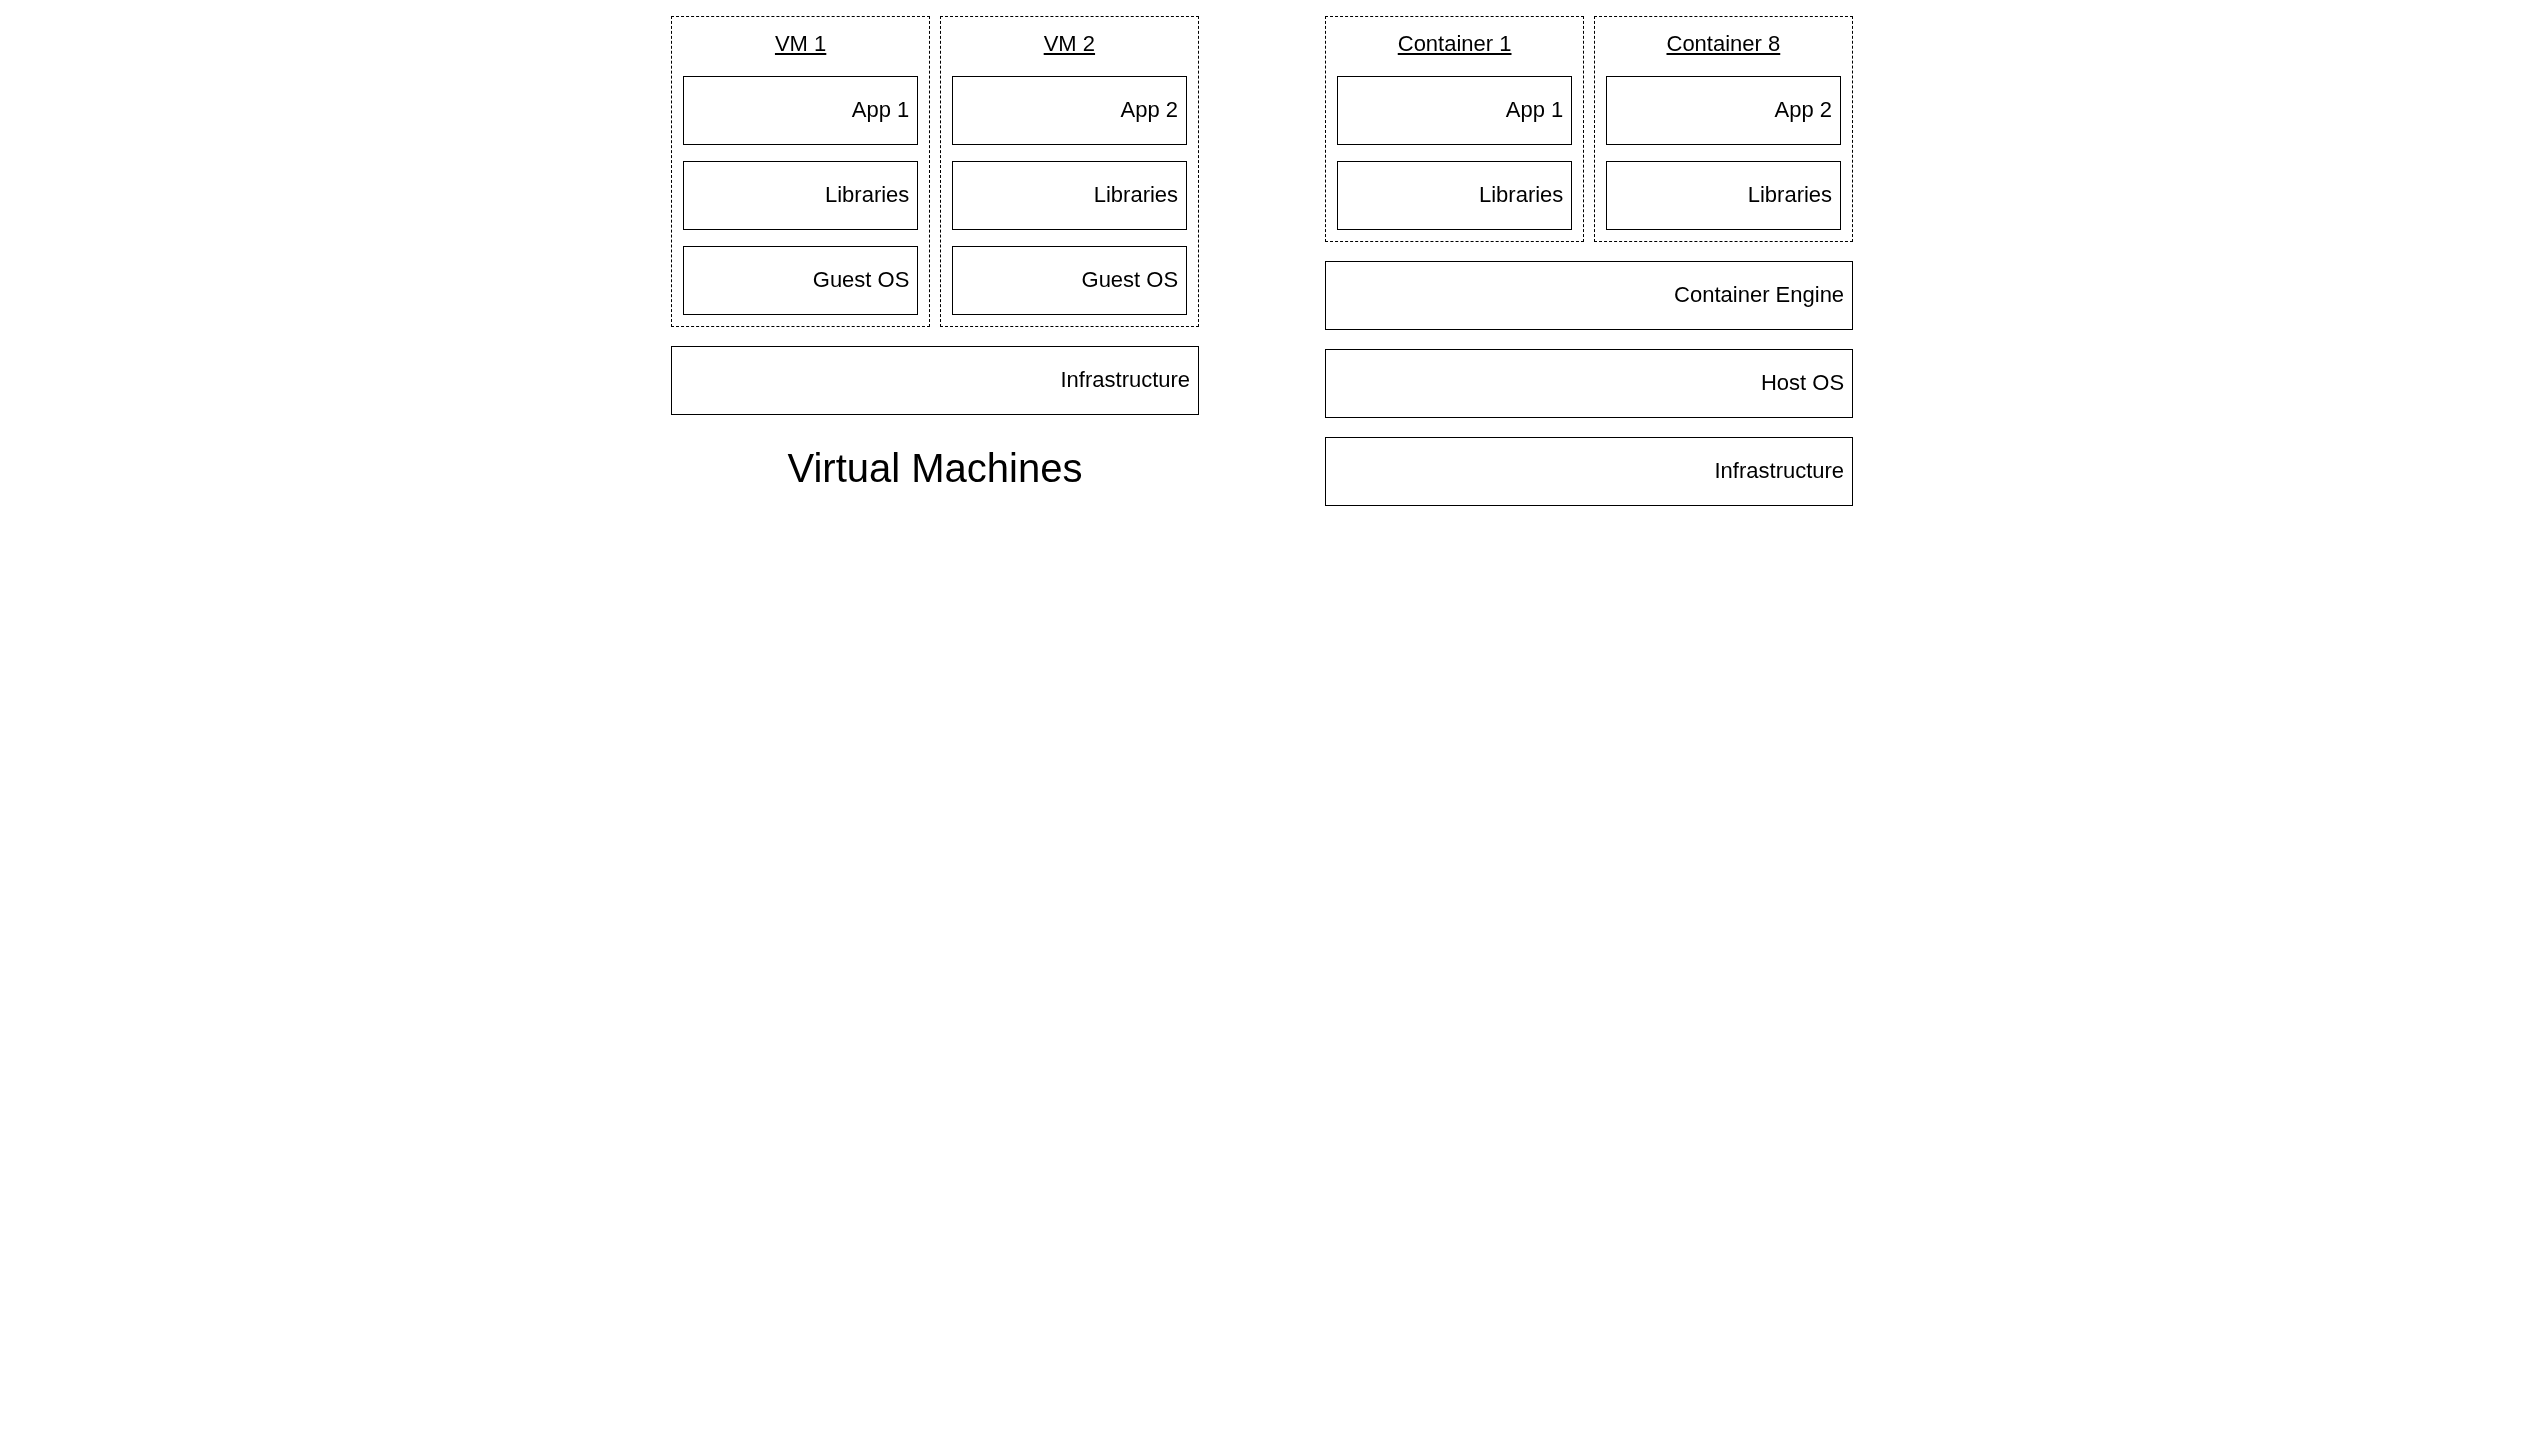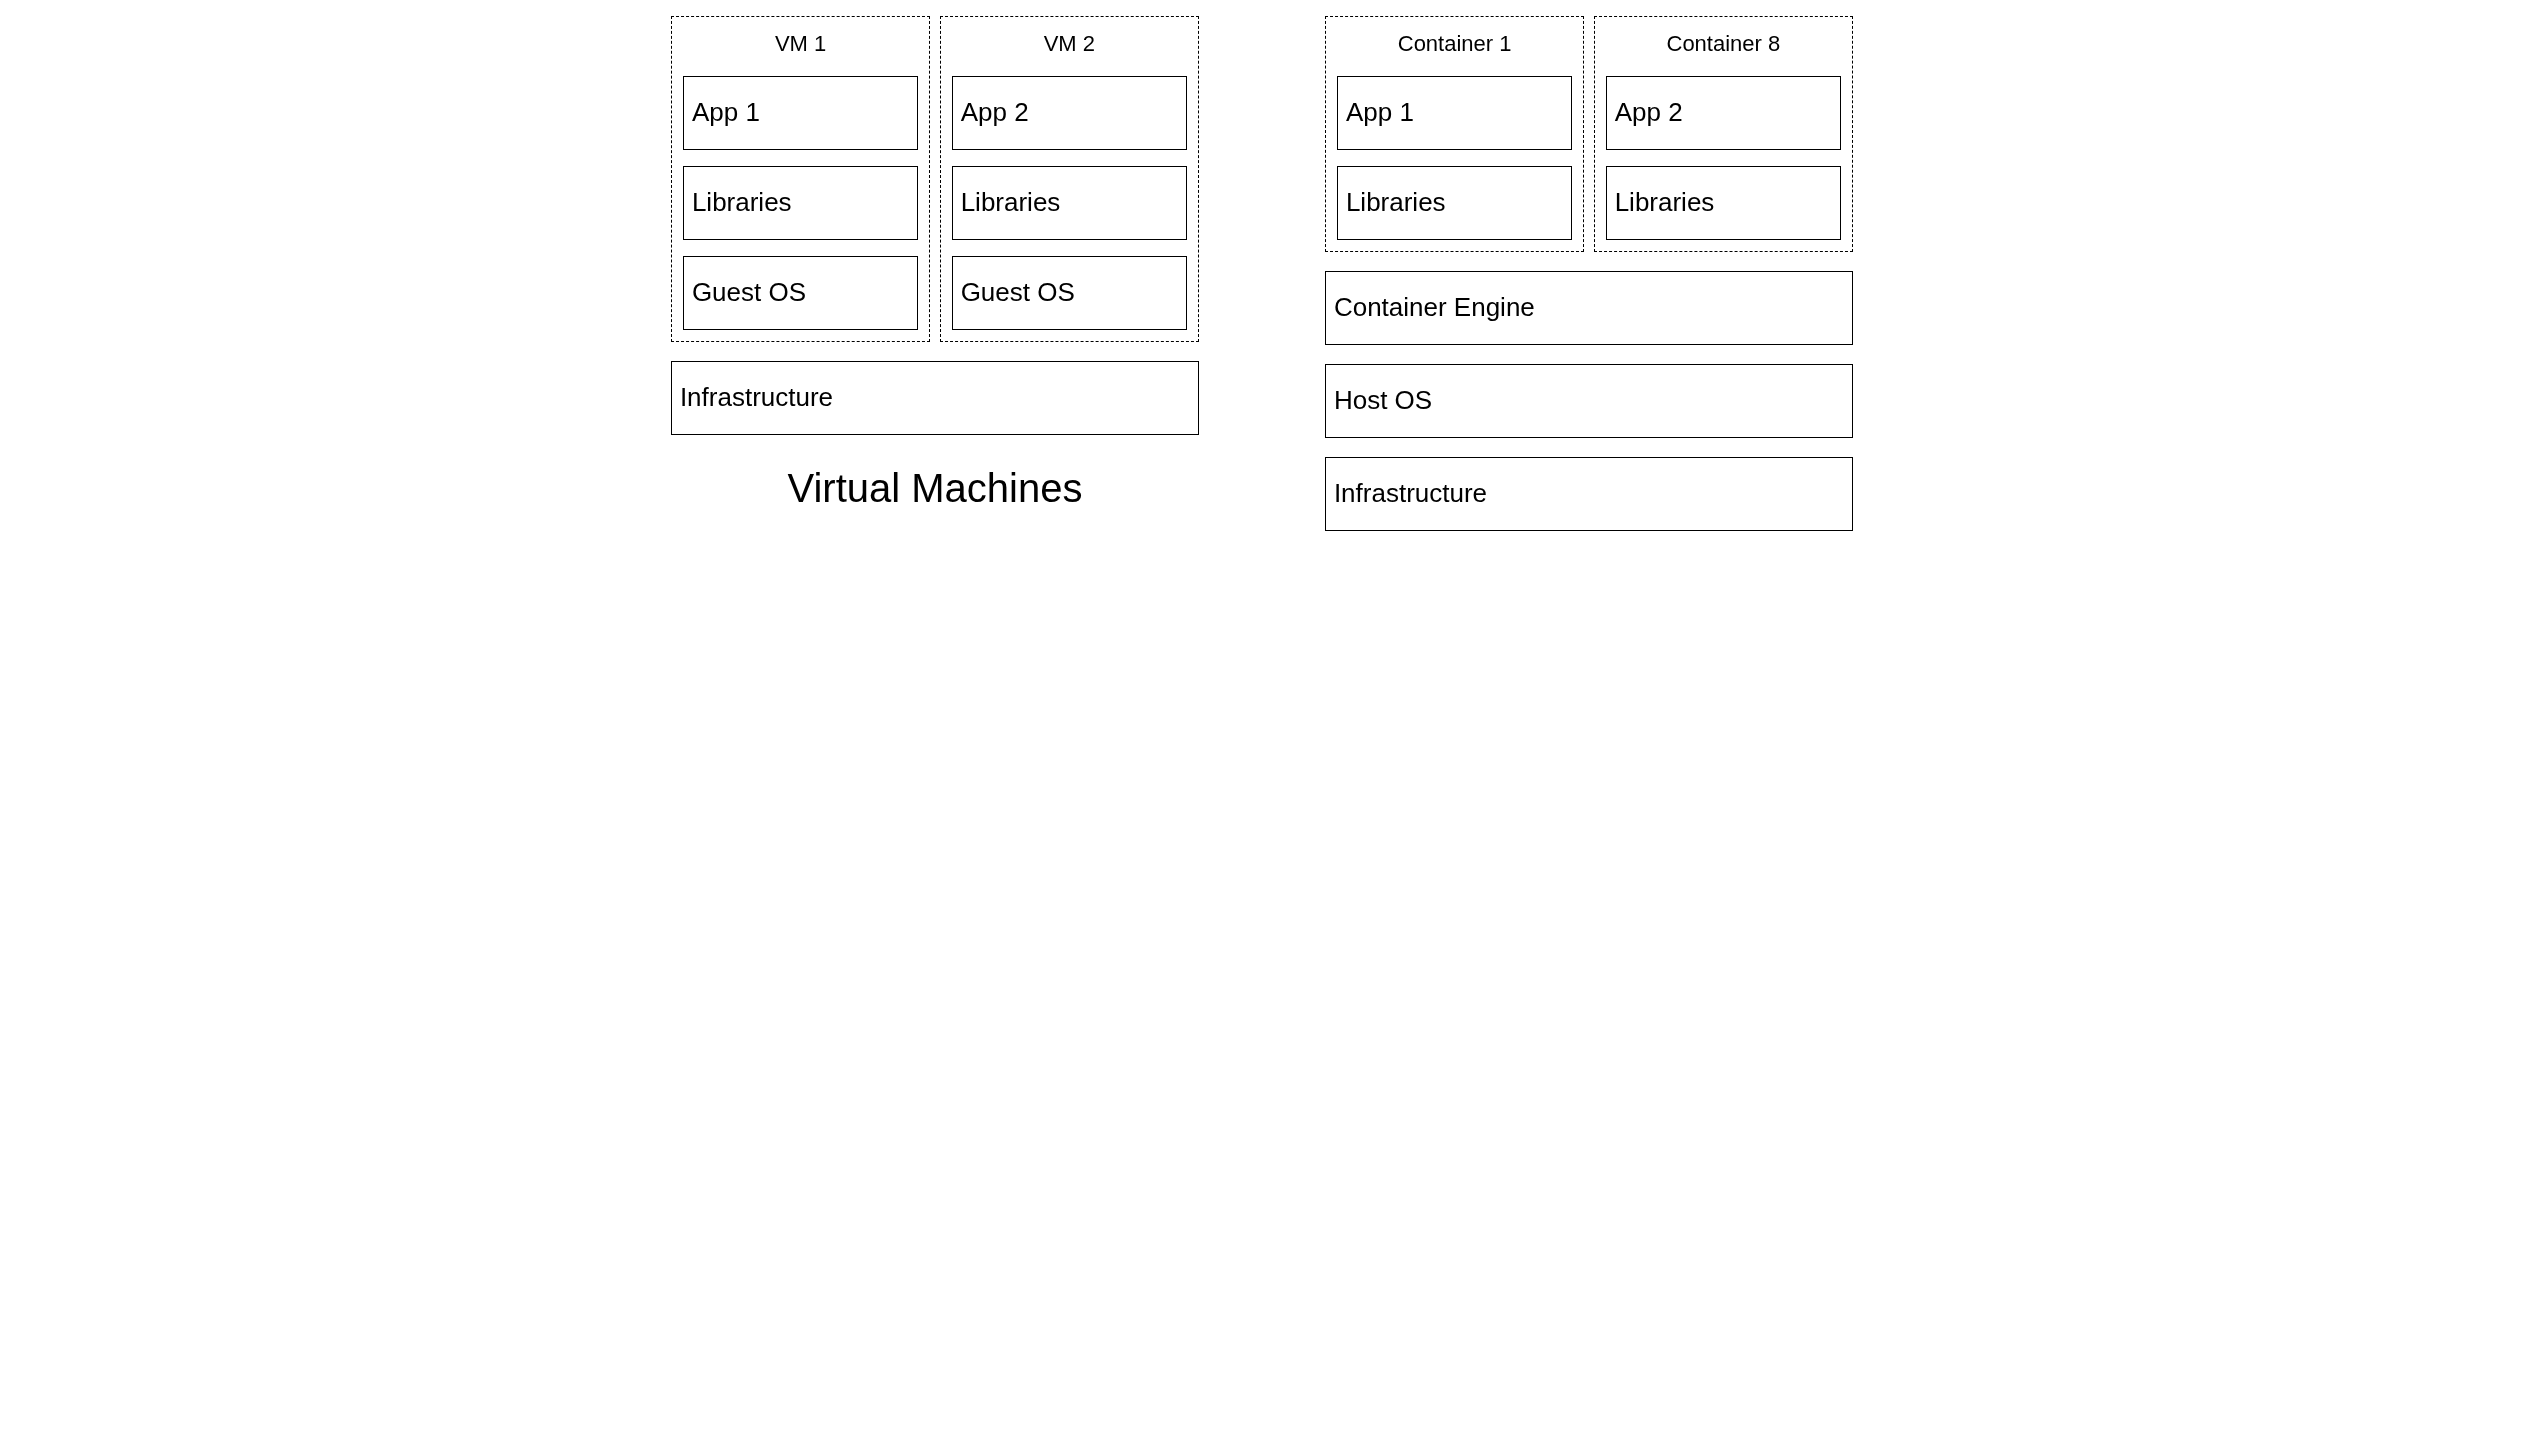--- a/index.html
+++ b/index.html
@@ -42,25 +42,26 @@
       padding: 7.9px 11px 11px 11px;
       flex: 1;
       display: flex;
       flex-direction: column;
       gap: 15.8px;
     }
     .dashed-title {
       text-align: center;
       font-size: 22px;
       padding: 6.3px 0 3.2px 0;
+      text-decoration: underline;
     }
     .solid-box {
       border: 1.6px solid #000;
-      text-align: left;
-      font-size: 26px;
+      text-align: right;
+      font-size: 22px;
       padding: 20.5px 7.9px;
       background: #fff;
     }
     .caption {
       text-align: center;
       font-size: 40px;
       font-weight: 400;
       margin-top: 7.9px;
     }
   </style>

